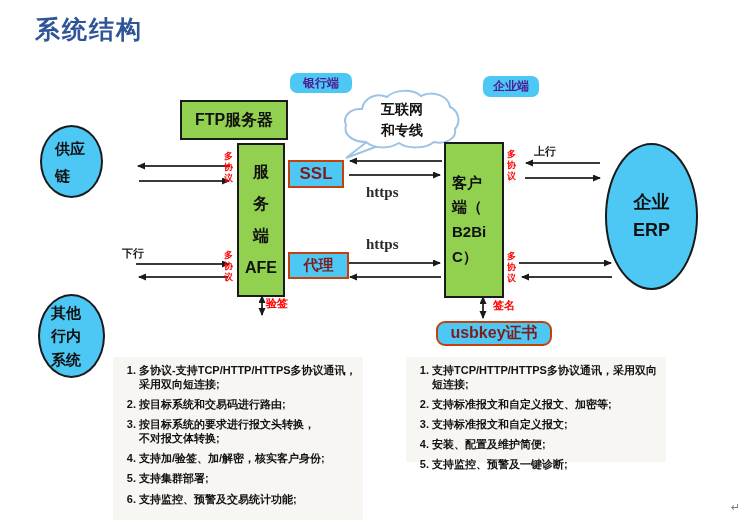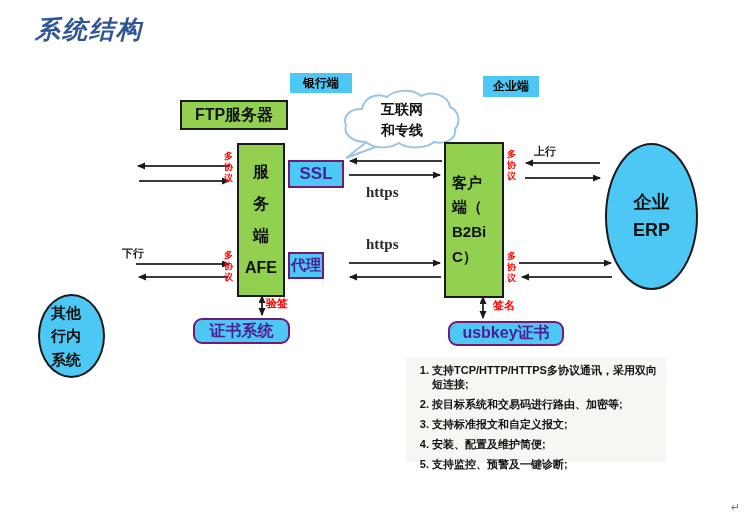--- a/index.html
+++ b/index.html
@@ -1,42 +1,42 @@
 <!DOCTYPE html>
 <html><head>
 <meta charset="utf-8">
 <style>
   html,body{margin:0;padding:0;background:#fff;}
   body{font-family:"Liberation Sans","DejaVu Sans",sans-serif;}
   .canvas{position:relative;width:747px;height:522px;background:#fff;overflow:hidden;border-bottom:1px solid #e5e3df;}
   .abs{position:absolute;}
   .title{font-size:25px;font-weight:bold;color:#2F5597;letter-spacing:2px;}
-  .side-label{background:#4DC8F4;color:#000000;font-weight:bold;font-size:12px;display:flex;align-items:center;justify-content:center;z-index:3;}
+  .side-label{background:#4DC8F4;color:#4c1d95;font-weight:bold;font-size:12px;display:flex;align-items:center;justify-content:center;z-index:3;border-radius:7px;}
   .node-green{background:#92D050;border:2px solid #1a1a1a;box-sizing:border-box;display:flex;align-items:center;justify-content:center;font-weight:bold;color:#111;z-index:3;}
-  .node-cyan{background:#4DC8F4;border:2px solid #701a75;box-sizing:border-box;display:flex;align-items:center;justify-content:center;font-weight:bold;color:#4c1d95;z-index:3;}
+  .node-cyan{background:#4DC8F4;border:2px solid #c2410c;box-sizing:border-box;display:flex;align-items:center;justify-content:center;font-weight:bold;color:#7f1d1d;z-index:3;}
   .rounded{border-radius:9px;}
   .ellipse{background:#4DC8F4;border:2px solid #1a1a1a;box-sizing:border-box;border-radius:50%;display:flex;align-items:center;justify-content:center;font-weight:bold;color:#111;z-index:3;}
   .preline{white-space:pre-line;}
   .vlabel{color:#FF0000;font-weight:bold;font-size:9px;width:11px;line-height:1.2;word-break:break-all;text-align:center;z-index:4;}
   .redlabel{color:#FF0000;font-weight:bold;font-size:11px;z-index:4;}
   .blacklabel{color:#1a1a1a;font-weight:bold;font-size:11px;z-index:4;}
   .https{color:#2b2b2b;font-weight:600;font-size:15px;z-index:4;font-family:Liberation Serif, serif;}
   .panel{background:#f7f6f2;z-index:2;}
   .feature-list{margin:0;padding:6px 4px 4px 26px;font-size:11px;font-weight:bold;color:#121212;line-height:1.28;}
   .feature-list li{margin-bottom:6px;white-space:pre-line;}
   .cloud-text{z-index:4;font-weight:bold;font-size:14px;color:#111;text-align:center;line-height:1.5;}
   .overlay{position:absolute;left:0;top:0;z-index:2;pointer-events:none;}
   .return-mark{color:#7a7a72;font-size:11px;z-index:3;}
 </style>
 </head>
 <body>
 
 <div class="canvas">
 
-  <div class="abs title" style="left:35px;top:13px;font-style:italic;">系统结构</div>
+  <div class="abs title" style="left:35px;top:13px;">系统结构</div>
 
   <svg class="overlay" width="747" height="522" viewBox="0 0 747 522">
     <defs>
       <marker id="ah" markerWidth="9" markerHeight="8" refX="7" refY="3.5" orient="auto" markerUnits="userSpaceOnUse">
         <path d="M0,0 L8,3.5 L0,7 Z" fill="#1a1a1a"></path>
       </marker>
       <marker id="ahs" markerWidth="9" markerHeight="8" refX="1" refY="3.5" orient="auto-start-reverse" markerUnits="userSpaceOnUse">
         <path d="M0,0 L8,3.5 L0,7 Z" fill="#1a1a1a"></path>
       </marker>
     </defs>
@@ -61,57 +61,69 @@
   <svg class="abs" style="left:338px;top:88px;z-index:3;" width="126" height="72" viewBox="0 0 126 72">
     <path d="M30 53 L8 70 L48 55 Z" fill="#ffffff" stroke="#9DC3E6" stroke-width="2"></path>
     <path d="M28 54 C 14 54, 5 46, 8 37 C 4 28, 13 20, 24 21 C 26 10, 38 4, 49 9 C 57 1, 75 1, 83 8 C 95 2, 111 8, 112 19 C 121 23, 123 34, 117 41 C 119 50, 108 57, 96 54 C 88 61, 69 61, 61 55 C 51 61, 36 61, 28 54 Z" fill="#ffffff" stroke="#9DC3E6" stroke-width="2"></path>
   </svg>
   <div class="abs cloud-text preline" style="left:352px;top:99px;width:100px;">互联网
 和专线</div>
 
   <div class="abs side-label" style="left:290px;top:73px;width:62px;height:20px;">银行端</div>
   <div class="abs side-label" style="left:483px;top:76px;width:56px;height:21px;">企业端</div>
 
-  <div class="abs node-green" style="left:180px;top:100px;width:108px;height:30px;font-size:16px;">FTP服务器</div>
+  <div class="abs node-green" style="left:180px;top:100px;width:108px;height:40px;font-size:16px;">FTP服务器</div>
   <div class="abs node-green preline" style="left:237px;top:143px;width:48px;height:154px;font-size:16px;line-height:2.0;text-align:center;">服
 务
 端
 AFE</div>
   <div class="abs node-green preline" style="left:444px;top:142px;width:60px;height:156px;font-size:15px;line-height:1.65;justify-content:flex-start;align-items:center;padding-left:6px;text-align:left;">客户
 端（
 B2Bi
 C）</div>
 
   <div class="abs node-cyan" style="left:288px;top:160px;width:56px;height:28px;font-size:17px;">SSL</div>
-  <div class="abs node-cyan" style="left:288px;top:252px;width:36px;height:27px;font-size:15px;">代理</div>
-  <div class="abs node-cyan rounded" style="left:193px;top:318px;width:97px;height:26px;font-size:16px;">证书系统</div>
-  <div class="abs node-cyan rounded" style="left:448px;top:321px;width:116px;height:25px;font-size:16px;">usbkey证书</div>
+  <div class="abs node-cyan" style="left:288px;top:252px;width:61px;height:27px;font-size:15px;">代理</div>
+  <div class="abs node-cyan rounded" style="left:436px;top:321px;width:116px;height:25px;font-size:16px;">usbkey证书</div>
 
+  <div class="abs ellipse preline" style="left:40px;top:125px;width:63px;height:73px;font-size:15px;line-height:1.8;justify-content:flex-start;padding-left:13px;text-align:left;">供应
+链</div>
   <div class="abs ellipse preline" style="left:38px;top:294px;width:67px;height:84px;font-size:15px;line-height:1.55;justify-content:flex-start;padding-left:11px;text-align:left;">其他
 行内
 系统</div>
   <div class="abs ellipse preline" style="left:605px;top:143px;width:93px;height:147px;font-size:18px;line-height:1.55;text-align:center;">企业
 ERP</div>
 
   <div class="abs vlabel" style="left:223px;top:151px;">多协议</div>
   <div class="abs vlabel" style="left:223px;top:250px;">多协议</div>
   <div class="abs vlabel" style="left:506px;top:149px;">多协议</div>
   <div class="abs vlabel" style="left:506px;top:251px;">多协议</div>
 
   <div class="abs redlabel" style="left:266px;top:296px;text-align:center;">验签</div>
   <div class="abs redlabel" style="left:493px;top:298px;">签名</div>
   <div class="abs blacklabel" style="left:122px;top:246px;">下行</div>
   <div class="abs blacklabel" style="left:534px;top:144px;">上行</div>
   <div class="abs https" style="left:366px;top:184px;">https</div>
   <div class="abs https" style="left:366px;top:236px;">https</div>
 
+  <div class="abs panel" style="left:113px;top:357px;width:250px;height:163px;">
+    <ol class="feature-list">
+        <li>多协议-支持TCP/HTTP/HTTPS多协议通讯，采用双向短连接;</li>
+        <li>按目标系统和交易码进行路由;</li>
+        <li>按目标系统的要求进行报文头转换，
+不对报文体转换;</li>
+        <li>支持加/验签、加/解密，核实客户身份;</li>
+        <li>支持集群部署;</li>
+        <li>支持监控、预警及交易统计功能;</li>
+      </ol>
+  </div>
   <div class="abs panel" style="left:406px;top:357px;width:260px;height:105px;">
     <ol class="feature-list">
         <li>支持TCP/HTTP/HTTPS多协议通讯，采用双向短连接;</li>
-        <li>按目标系统和交易码进行路由、加密等;</li>
+        <li>支持标准报文和自定义报文、加密等;</li>
         <li>支持标准报文和自定义报文;</li>
         <li>安装、配置及维护简便;</li>
         <li>支持监控、预警及一键诊断;</li>
       </ol>
   </div>
 
   <div class="abs return-mark" style="left:731px;top:501px;">↵</div>
 
 </div>
 

